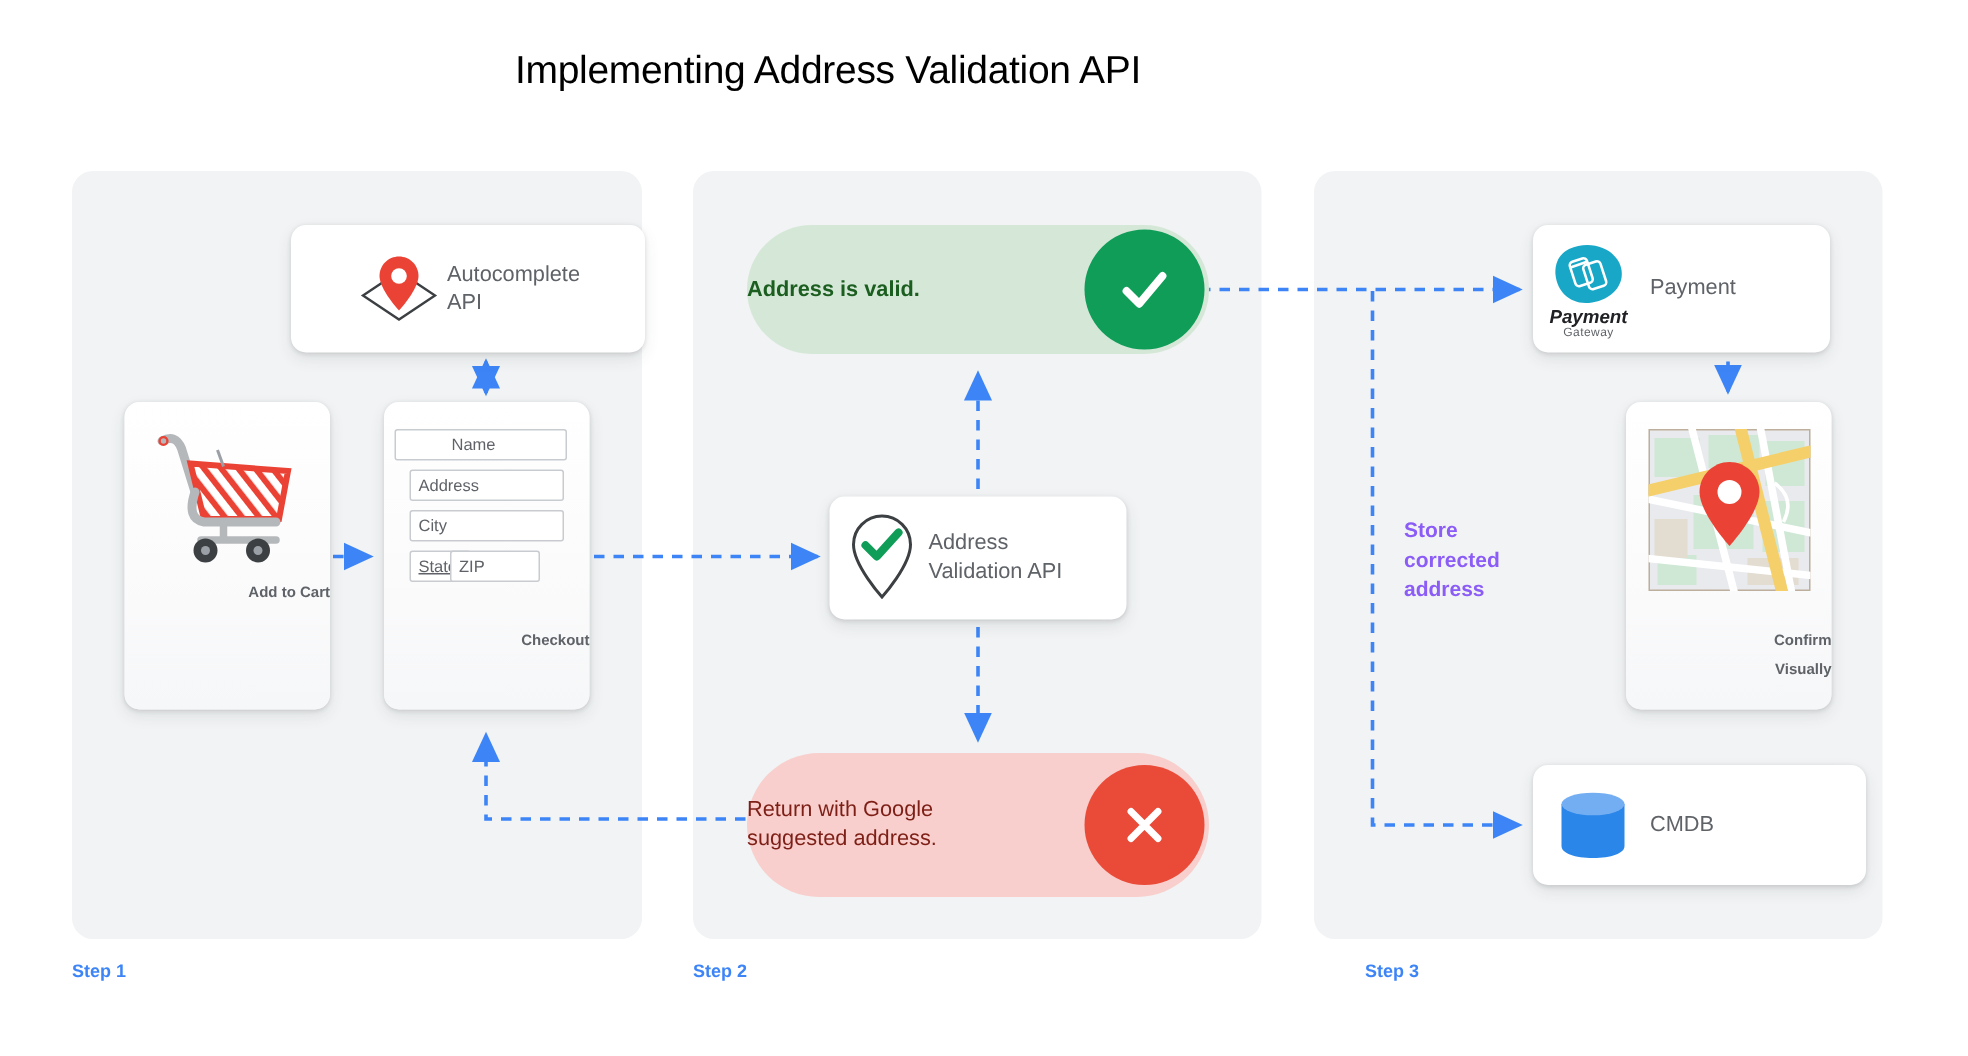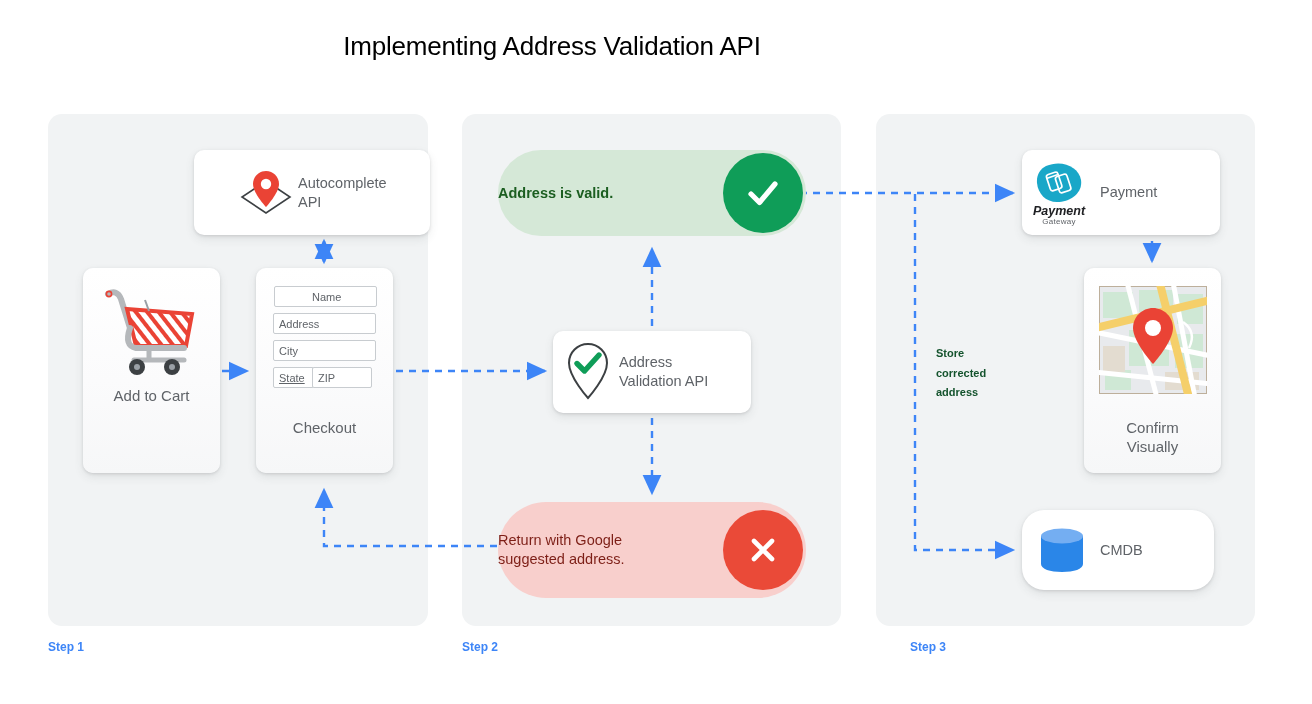--- a/index.html
+++ b/index.html
@@ -51,37 +51,37 @@
   
   #card-autocomplete{left:194px;top:150px;width:200px;height:85px;
      display:flex;align-items:center;padding-left:36px;}
   #card-autocomplete .ic{width:64px;flex:0 0 64px;display:flex;align-items:center;justify-content:center;margin-left:4px;}
   .card-text{font-size:14.5px;line-height:19px;color:#5f6368;}
 
   
   #card-cart{left:83px;top:268px;width:137px;height:205px;}
   #card-cart .ic{position:absolute;left:50%;top:16px;transform:translateX(-50%);}
   .card-caption{
-    position:absolute;left:0;width:100%;text-align:center;
-    font-size:15px;font-weight:normal;color:#5f6368;line-height:19px;
+    position:absolute;left:0;width:100%;text-align:right;
+    font-size:10px;font-weight:bold;color:#5f6368;line-height:19px;
   }
   #card-cart .card-caption{top:118px;}
 
   
   #card-checkout{left:256px;top:268px;width:137px;height:205px;}
   .form-field{
     position:absolute;background:#fff;border:1px solid #c8ccd0;border-radius:2px;
     font-size:11px;color:#5f6368;padding:3px 5px;box-sizing:border-box;height:21px;
     line-height:14px;
   }
-  #f-name{left:18px;top:18px;width:103px;padding-left:37px;}
+  #f-name{left:7px;top:18px;width:115px;padding-left:37px;}
   #f-address{left:17px;top:45px;width:103px;}
   #f-city{left:17px;top:72px;width:103px;}
   #f-state{left:17px;top:99px;width:41px;text-decoration:underline;}
-  #f-zip{left:56px;top:99px;width:60px;}
+  #f-zip{left:44px;top:99px;width:60px;}
   #card-checkout .card-caption{top:150px;}
 
   
   .banner{
     position:absolute;border-radius:48px;display:flex;align-items:center;
   }
   #banner-valid{left:498px;top:150px;width:308px;height:86px;background:#d5e8d7;}
   #banner-invalid{left:498px;top:502px;width:308px;height:96px;background:#f8cfcc;}
   .banner-text{
     flex:1;text-align:left;padding-right:14px;
@@ -104,27 +104,27 @@
   #card-validation .ic{width:62px;flex:0 0 62px;display:flex;align-items:center;justify-content:center;margin-left:4px;}
 
   
   #card-billing{left:1022px;top:150px;width:198px;height:85px;display:flex;align-items:center;}
   #card-billing .ic{width:76px;flex:0 0 76px;display:flex;align-items:center;justify-content:flex-start;margin-left:2px;}
 
   #card-map{left:1084px;top:268px;width:137px;height:205px;}
   #card-map .ic{position:absolute;left:50%;top:18px;transform:translateX(-50%);}
   #card-map .card-caption{top:150px;}
 
-  #card-cmdb{left:1022px;top:510px;width:192px;height:80px;display:flex;align-items:center;border-radius:22px;}
+  #card-cmdb{left:1022px;top:510px;width:222px;height:80px;display:flex;align-items:center;}
   #card-cmdb .ic{width:76px;flex:0 0 76px;display:flex;align-items:center;justify-content:center;margin-left:2px;}
 
   
   #store-note{
     position:absolute;left:936px;top:344px;width:100px;
-    font-size:11px;font-weight:bold;color:#14532d;line-height:19.5px;
+    font-size:14px;font-weight:bold;color:#8b5cf6;line-height:19.5px;
   }
 
   
   #connectors{position:absolute;left:0;top:0;width:1312px;height:704px;pointer-events:none;}
 </style>
 </head>
 <body>
 
 <div id="page-title">Implementing Address Validation API</div>
 

